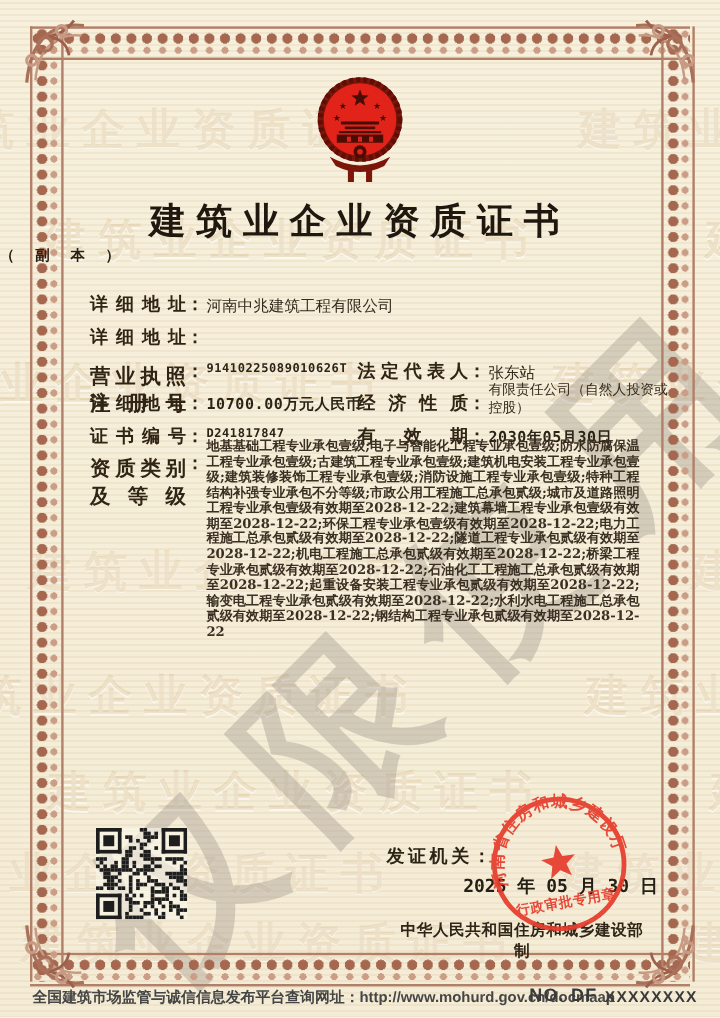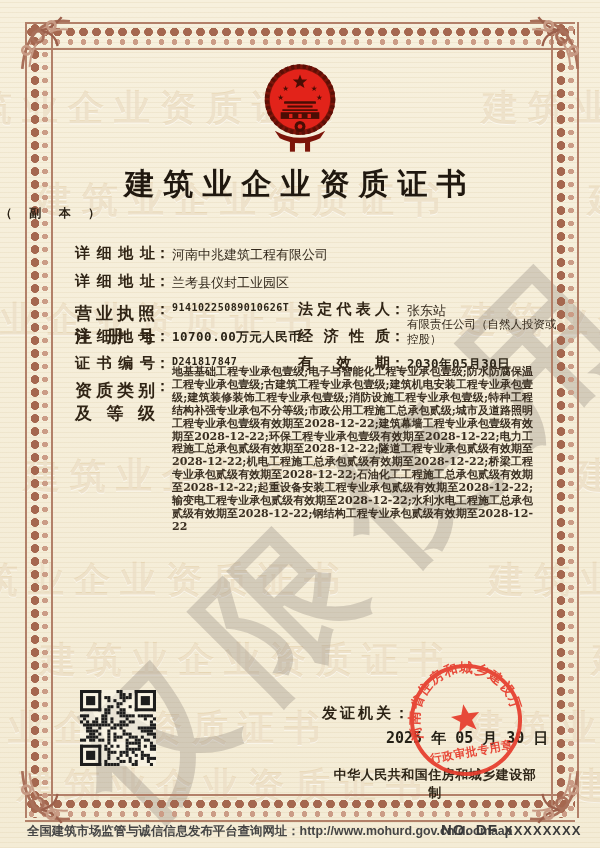--- a/index.html
+++ b/index.html
@@ -161,21 +161,20 @@
   <div class="subtitle">（ 副 本 ）</div>
 
   <div class="frow" style="left:75px;top:244px">
     <span class="lab">详细地址</span>
       <span class="colon">：</span>
     <span class="val">河南中兆建筑工程有限公司</span>
   </div>
   <div class="frow" style="left:75px;top:272px">
     <span class="lab">详细地址</span>
       <span class="colon">：</span>
-    <span class="val">兰考县仪封工业园区</span>
   </div>
   <div class="frow" style="left:75px;top:300px">
     <span class="lab long">营业执照注册号</span>
       <span class="colon">：</span>
     <span class="val mono">91410225089010626T</span>
   </div>
   <div class="frow" style="left:298px;top:300px">
     <span class="lab r">法定代表人</span>
       <span class="colon">：</span>
     <span class="val">张东站</span>

